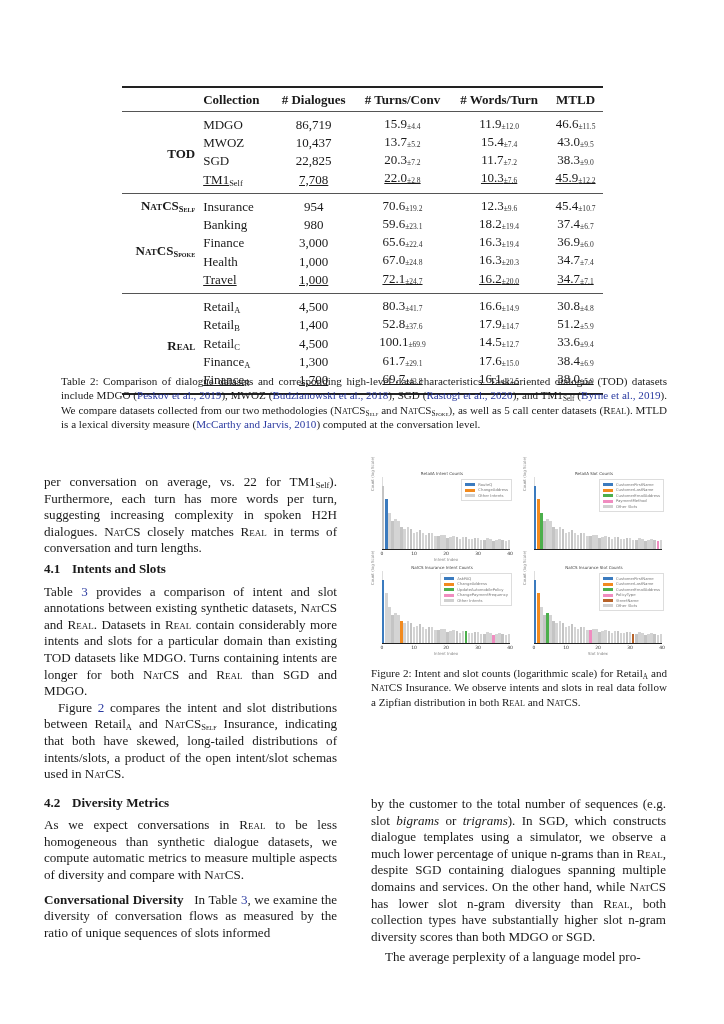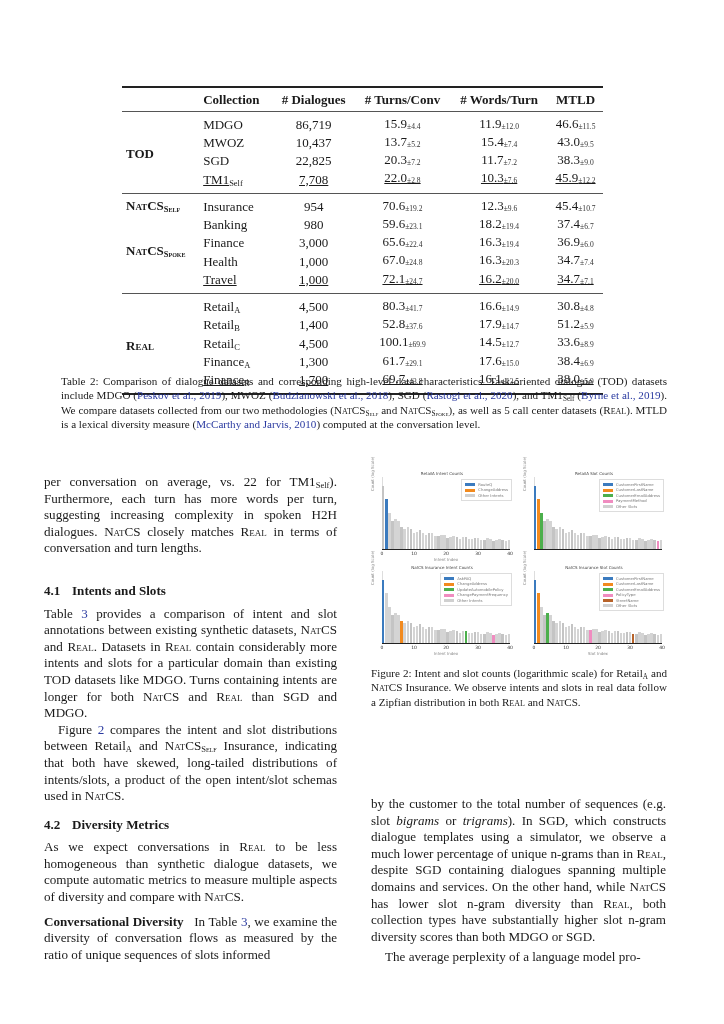--- a/index.html
+++ b/index.html
@@ -8,21 +8,21 @@
   .sc { font-variant: small-caps; }
   sub { font-size: 0.65em; vertical-align: -0.25em; line-height: 0; }
   .pm { font-size: 0.58em; color: #333; vertical-align: -0.1em; }
   a, .cite { color: #2a3aa0; text-decoration: none; }
 
   
   #table2 { position: absolute; left: 122px; top: 86px; width: 481px; border-collapse: collapse;
             font-size: 13px; line-height: 15.5px; }
   #table2 thead th { font-weight: bold; padding: 4px 4px 3px; text-align: center; white-space: nowrap; }
   #table2 td { text-align: center; padding: 0 4px; white-space: nowrap; }
-  #table2 td.grp { font-weight: bold; text-align: left; vertical-align: middle; }
+  #table2 td.grp { font-weight: bold; text-align: right; vertical-align: middle; }
   #table2 td.name { text-align: left; padding-left: 4px; }
   .rule-top { border-top: 2px solid #222; }
   .rule-mid { border-top: 1px solid #555; }
   .rule-bot { border-bottom: 2px solid #222; }
   #table2 tbody tr:first-child td { padding-top: 4px; }
   #table2 tbody tr:last-child td { padding-bottom: 4px; text-decoration: underline; }
 
   .caption { position: absolute; left: 61px; top: 374px; width: 606px; font-size: 11.1px; line-height: 14.3px;
              text-align: justify; }
 
@@ -158,21 +158,21 @@
         <td><span>1,400</span></td>
         <td><span>52.8</span><span class="pm">±37.6</span></td>
         <td><span>17.9</span><span class="pm">±14.7</span></td>
         <td><span>51.2</span><span class="pm">±5.9</span></td>
       </tr>
       <tr>
         <td class="name"><span>Retail</span><sub>C</sub></td>
         <td><span>4,500</span></td>
         <td><span>100.1</span><span class="pm">±69.9</span></td>
         <td><span>14.5</span><span class="pm">±12.7</span></td>
-        <td><span>33.6</span><span class="pm">±8.9</span></td>
+        <td><span>33.6</span><span class="pm">±9.4</span></td>
       </tr>
       <tr>
         <td class="name"><span>Finance</span><sub>A</sub></td>
         <td><span>1,300</span></td>
         <td><span>61.7</span><span class="pm">±29.1</span></td>
         <td><span>17.6</span><span class="pm">±15.0</span></td>
         <td><span>38.4</span><span class="pm">±6.9</span></td>
       </tr>
       <tr>
         <td class="name"><span>Finance</span><sub>B</sub></td>
@@ -182,21 +182,21 @@
         <td><span>38.0</span><span class="pm">±5.9</span></td>
       </tr>
     </tbody>
 </table>
 
 <div class="caption"><span>Table 2: Comparison of dialogue datasets and corresponding high-level data characteristics. Task-oriented dialogue (TOD) datasets include MDGO (</span><a class="cite">Peskov et al., 2019</a><span>), MWOZ (</span><a class="cite">Budzianowski et al., 2018</a><span>), SGD (</span><a class="cite">Rastogi et al., 2020</a><span>), and TM1</span><sub>Self</sub><span> (</span><a class="cite">Byrne et al., 2019</a><span>). We compare datasets collected from our two methodologies (</span><span class="sc">NatCS</span><sub class="sc">Self</sub><span> and </span><span class="sc">NatCS</span><sub class="sc">Spoke</sub><span>), as well as 5 call center datasets (</span><span class="sc">Real</span><span>). MTLD is a lexical diversity measure (</span><a class="cite">McCarthy and Jarvis, 2010</a><span>) computed at the conversation level.</span></div>
 
 <div class="col left" style="top:474px">
   <p><span>per conversation on average, vs. 22 for TM1</span><sub>Self</sub><span>). Furthermore, each turn has more words per turn, suggesting increasing complexity in spoken H2H dialogues. </span><span class="sc">NatCS</span><span> closely matches </span><span class="sc">Real</span><span> in terms of conversation and turn lengths.</span></p>
 
-  <h3 style="margin-top:26px;margin-bottom:6px"><span class="num">4.1</span><span>Intents and Slots</span></h3>
+  <h3 style="margin-top:4px;margin-bottom:6px"><span class="num">4.1</span><span>Intents and Slots</span></h3>
 
   <p><span>Table </span><a class="cite">3</a><span> provides a comparison of intent and slot annotations between existing synthetic datasets, </span><span class="sc">NatCS</span><span> and </span><span class="sc">Real</span><span>. Datasets in </span><span class="sc">Real</span><span> contain considerably more intents and slots for a particular domain than existing TOD datasets like MDGO. Turns containing intents are longer for both </span><span class="sc">NatCS</span><span> and </span><span class="sc">Real</span><span> than SGD and MDGO.</span></p>
 
   <p class="indent"><span>Figure </span><a class="cite">2</a><span> compares the intent and slot distributions between Retail</span><sub>A</sub><span> and </span><span class="sc">NatCS</span><sub class="sc">Self</sub><span> Insurance, indicating that both have skewed, long-tailed distributions of intents/slots, a product of the open intent/slot schemas used in </span><span class="sc">NatCS</span><span>.</span></p>
 
   <h3 style="margin-top:12px;margin-bottom:6px"><span class="num">4.2</span><span>Diversity Metrics</span></h3>
 
   <p><span>As we expect conversations in </span><span class="sc">Real</span><span> to be less homogeneous than synthetic dialogue datasets, we compute automatic metrics to measure multiple aspects of diversity and compare with </span><span class="sc">NatCS</span><span>.</span></p>
 
   <p style="margin-top:8px"><b>Conversational Diversity</b><span style="white-space:pre">   In Table </span><a class="cite">3</a><span>, we examine the diversity of conversation flows as measured by the ratio of unique sequences of slots informed</span></p>

